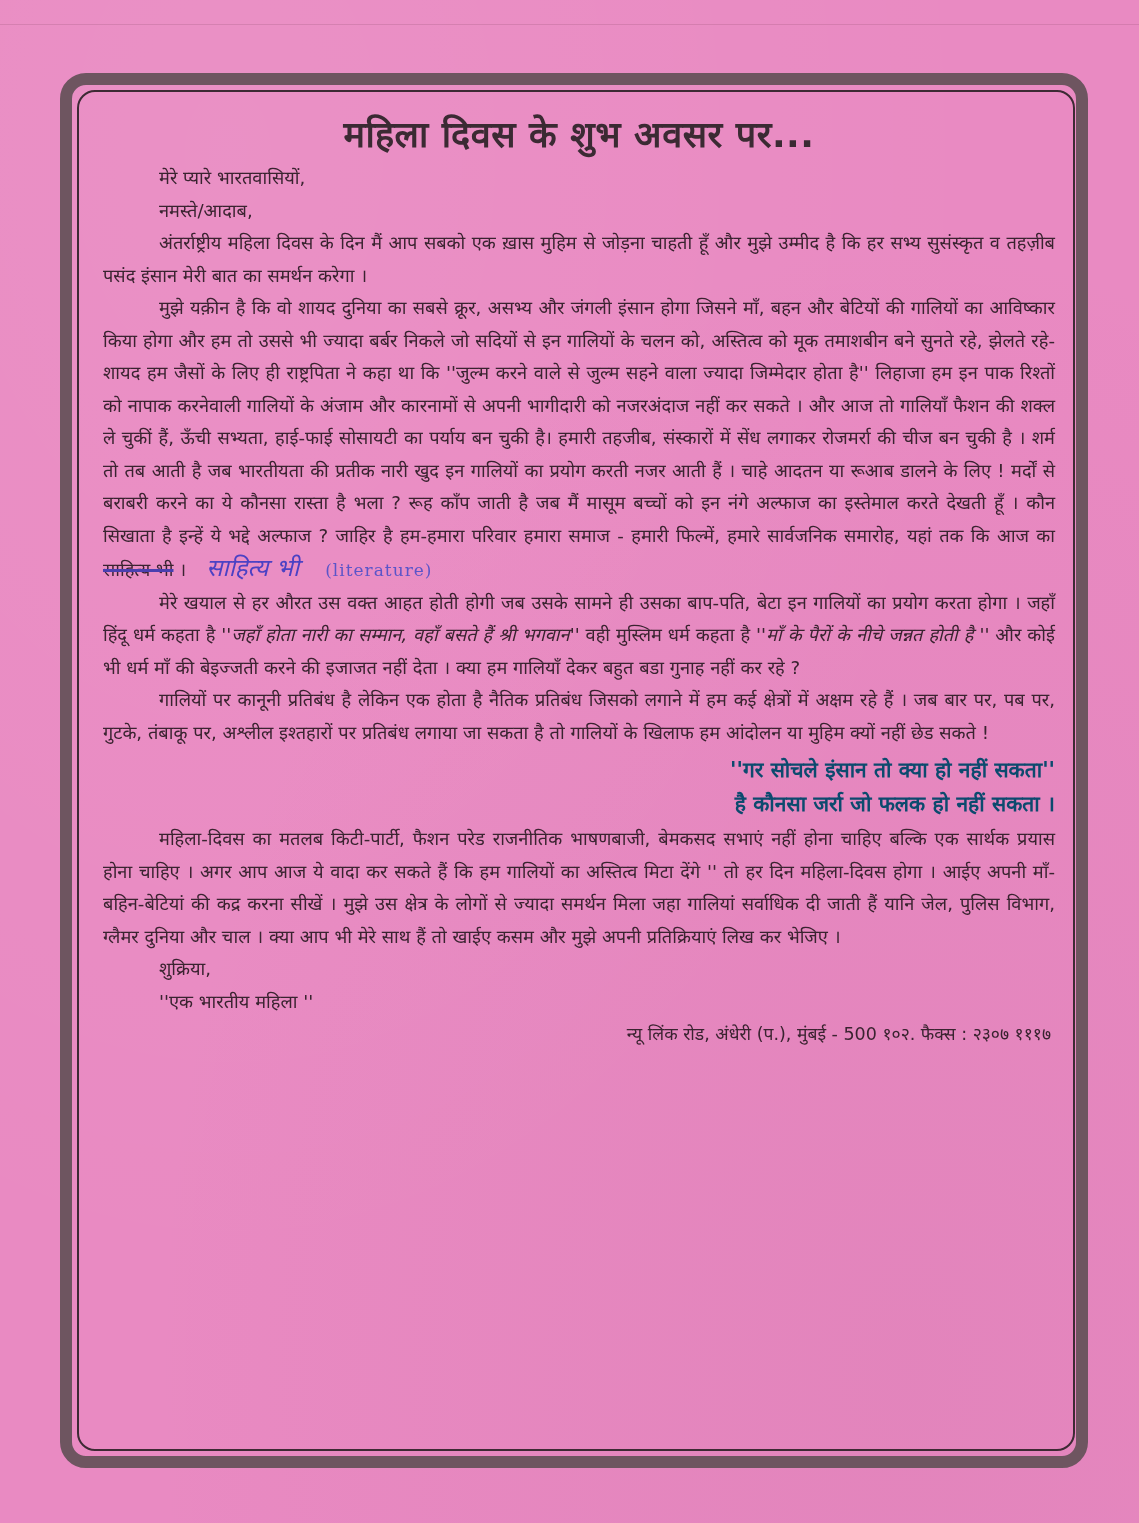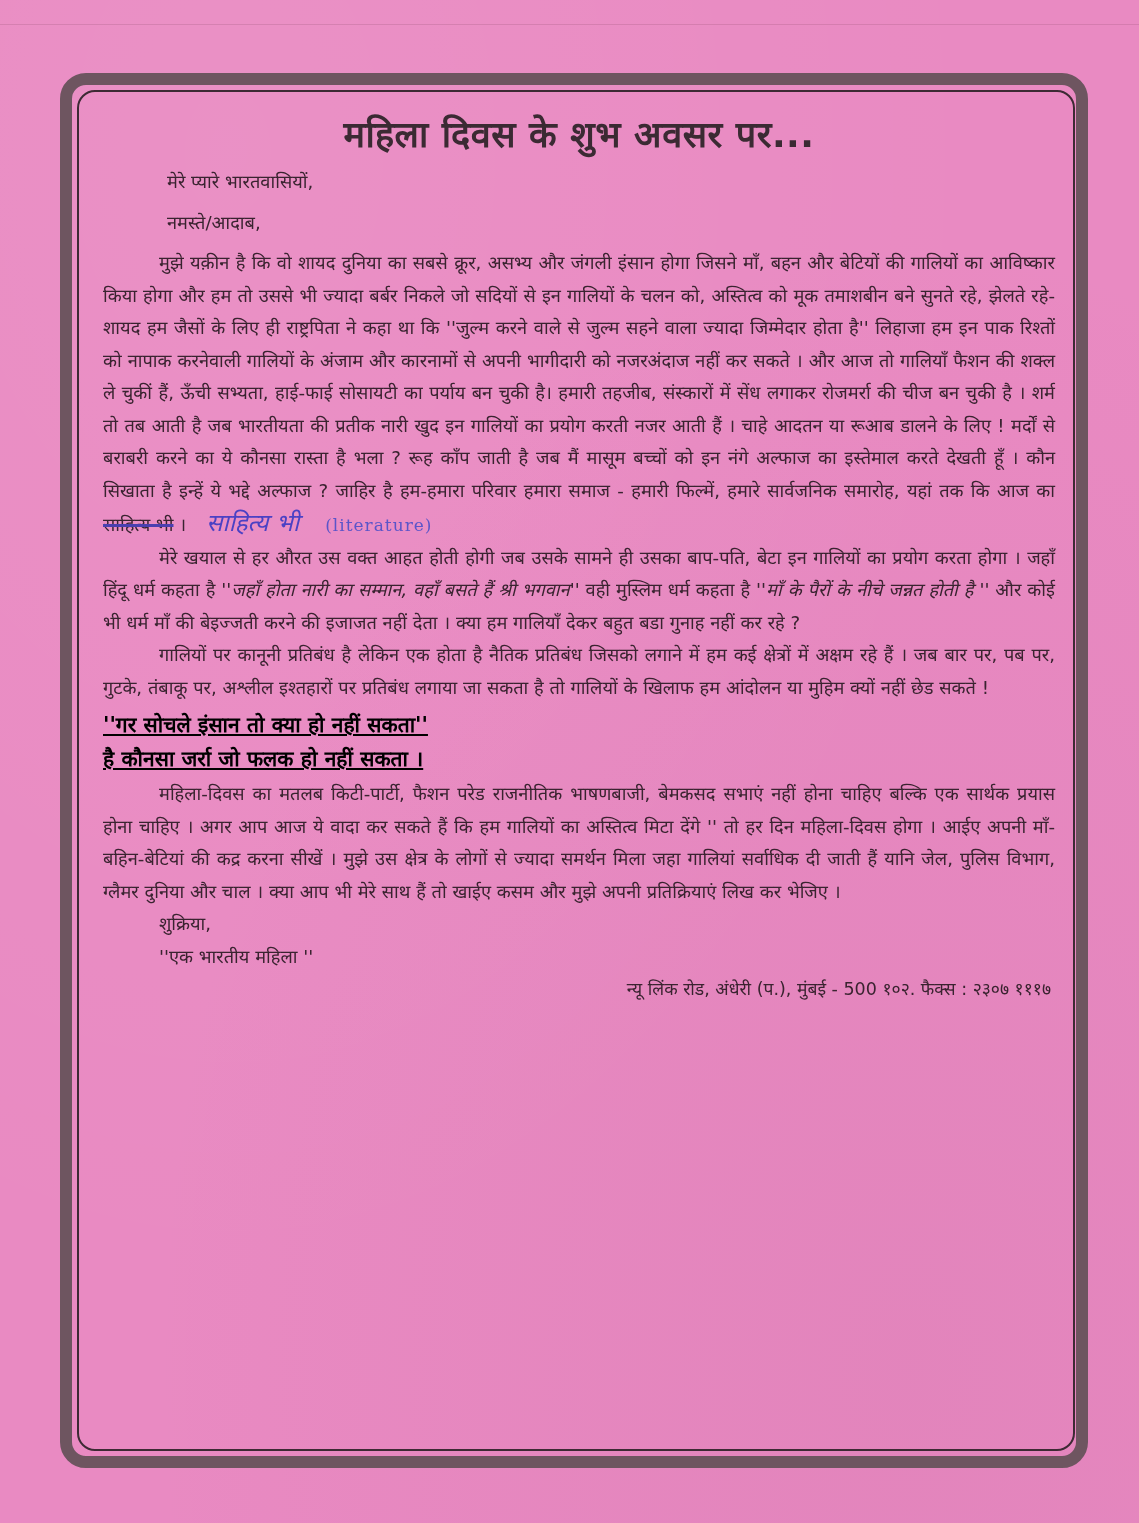--- a/index.html
+++ b/index.html
@@ -69,21 +69,21 @@
     }
     .body-text {
       font-family: "DejaVu Sans", sans-serif;
       font-size: 18.2px;
       line-height: 32.5px;
       color: #3a2330;
       text-align: justify;
     }
     .salutation {
       padding-left: 56px;
-      margin: 8px;
+      margin: 0;
     }
     .para {
       margin: 0;
       text-indent: 56px;
       text-align: justify;
     }
     .em-quote {
       font-weight: normal;
       font-style: italic;
     }
@@ -100,27 +100,26 @@
       margin-left: 20px;
     }
     .handwritten-note {
       font-family: "DejaVu Serif", serif;
       color: #5b55c9;
       font-size: 17px;
       margin-left: 26px;
       letter-spacing: 1px;
     }
     .couplet {
-      text-align: left;
+      text-align: right;
       font-weight: bold;
       font-size: 21px;
       line-height: 34px;
       margin: 4px 0 2px 0;
-      color: #000000;
-      text-decoration: underline;
+      color: #0c4a6e;
     }
     .closing {
       padding-left: 56px;
       margin: 0;
     }
     .signature {
       text-align: right;
       font-size: 27px;
       line-height: 44px;
       font-weight: bold;
@@ -148,20 +147,21 @@
 
   <div class="headline">
     <div>महिला दिवस के शुभ अवसर पर...</div>
   </div>
 
   <div class="body-text">
 
     <p class="salutation">मेरे प्यारे भारतवासियों,</p>
     <p class="salutation">नमस्ते/आदाब,</p>
 
+    <p class="para">अंतर्राष्ट्रीय महिला दिवस के दिन मैं आप सबको एक ख़ास मुहिम से जोड़ना चाहती हूँ और मुझे उम्मीद है कि हर सभ्य सुसंस्कृत व तहज़ीब पसंद इंसान मेरी बात का समर्थन करेगा ।</p>
 
     <p class="para"><span>मुझे यक़ीन है कि वो शायद दुनिया का सबसे क्रूर, असभ्य और जंगली इंसान होगा जिसने माँ, बहन और बेटियों की गालियों का आविष्कार किया होगा और हम तो उससे भी ज्यादा बर्बर निकले जो सदियों से इन गालियों के चलन को, अस्तित्व को मूक तमाशबीन बने सुनते रहे, झेलते रहे-शायद हम जैसों के लिए ही राष्ट्रपिता ने कहा था कि ''जुल्म करने वाले से जुल्म सहने वाला ज्यादा जिम्मेदार होता है'' लिहाजा हम इन पाक रिश्तों को नापाक करनेवाली गालियों के अंजाम और कारनामों से अपनी भागीदारी को नजरअंदाज नहीं कर सकते । और आज तो गालियाँ फैशन की शक्ल ले चुकीं हैं, ऊँची सभ्यता, हाई-फाई सोसायटी का पर्याय बन चुकी है। हमारी तहजीब, संस्कारों में सेंध लगाकर रोजमर्रा की चीज बन चुकी है । शर्म तो तब आती है जब भारतीयता की प्रतीक नारी खुद इन गालियों का प्रयोग करती नजर आती हैं । चाहे आदतन या रूआब डालने के लिए ! मर्दों से बराबरी करने का ये कौनसा रास्ता है भला ? रूह काँप जाती है जब मैं मासूम बच्चों को इन नंगे अल्फाज का इस्तेमाल करते देखती हूँ । कौन सिखाता है इन्हें ये भद्दे अल्फाज ? जाहिर है हम-हमारा परिवार हमारा समाज - हमारी फिल्में, हमारे सार्वजनिक समारोह, यहां तक कि आज का</span> <span class="strike">साहित्य भी</span> <span>।</span><span class="handwritten">साहित्य भी</span><span class="handwritten-note">(literature)</span></p>
 
     <p class="para"><span>मेरे खयाल से हर औरत उस वक्त आहत होती होगी जब उसके सामने ही उसका बाप-पति, बेटा इन गालियों का प्रयोग करता होगा । जहाँ हिंदू धर्म कहता है</span> <span class="em-quote">''जहाँ होता नारी का सम्मान, वहाँ बसते हैं श्री भगवान''</span> <span>वही मुस्लिम धर्म कहता है</span> <span class="em-quote">''माँ के पैरों के नीचे जन्नत होती है ''</span> <span>और कोई भी धर्म माँ की बेइज्जती करने की इजाजत नहीं देता । क्या हम गालियाँ देकर बहुत बडा गुनाह नहीं कर रहे ?</span></p>
 
     <p class="para">गालियों पर कानूनी प्रतिबंध है लेकिन एक होता है नैतिक प्रतिबंध जिसको लगाने में हम कई क्षेत्रों में  अक्षम रहे हैं । जब बार पर, पब पर, गुटके, तंबाकू पर, अश्लील इश्तहारों पर प्रतिबंध लगाया जा सकता है तो गालियों के खिलाफ हम आंदोलन या मुहिम क्यों नहीं छेड सकते !</p>
 
     <div class="couplet">
       <div>''गर सोचले इंसान तो क्या हो नहीं सकता''</div>
       <div>है कौनसा जर्रा जो फलक हो नहीं सकता ।</div>

